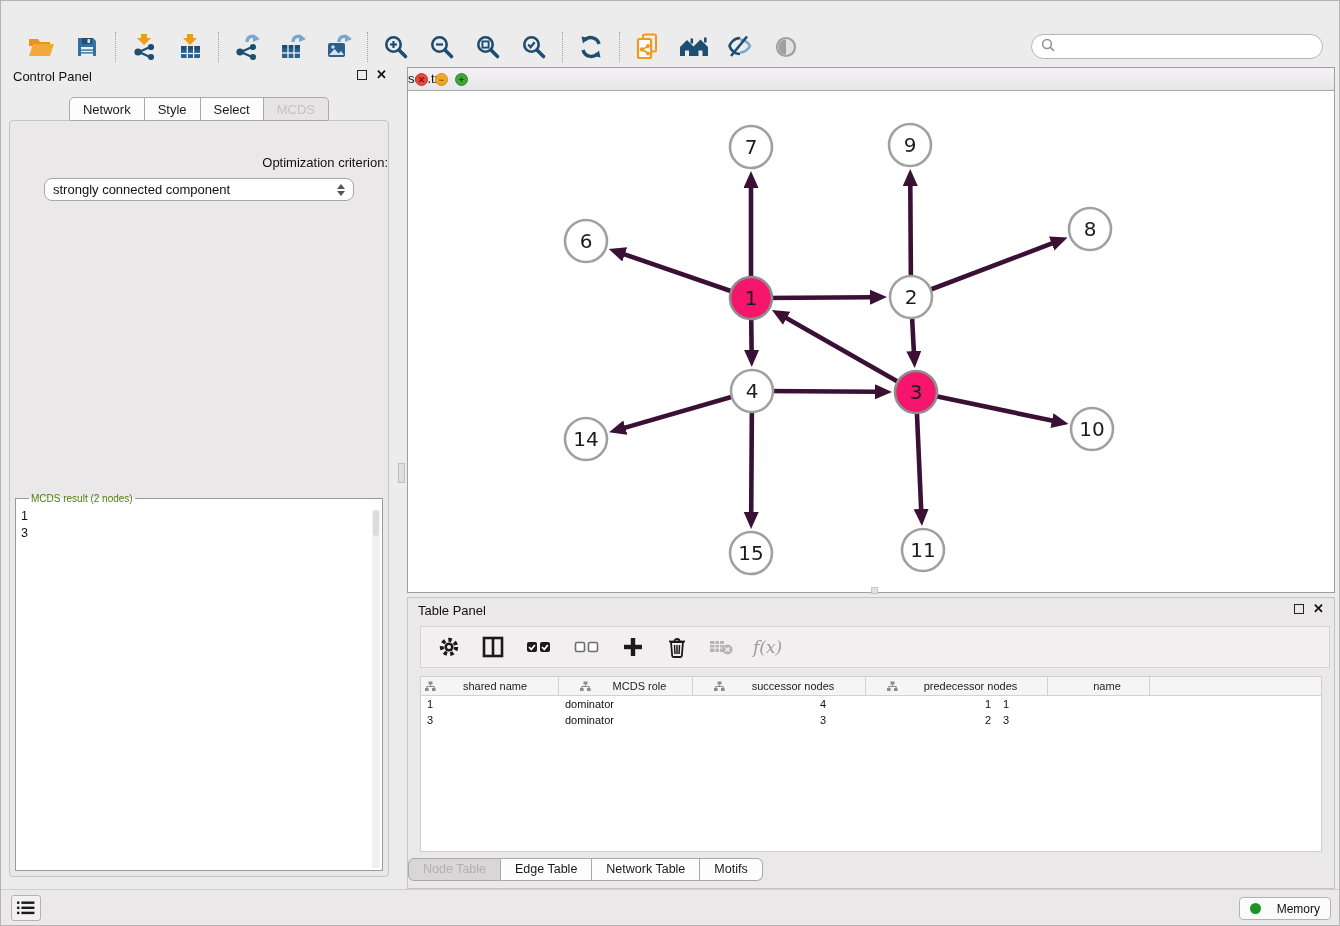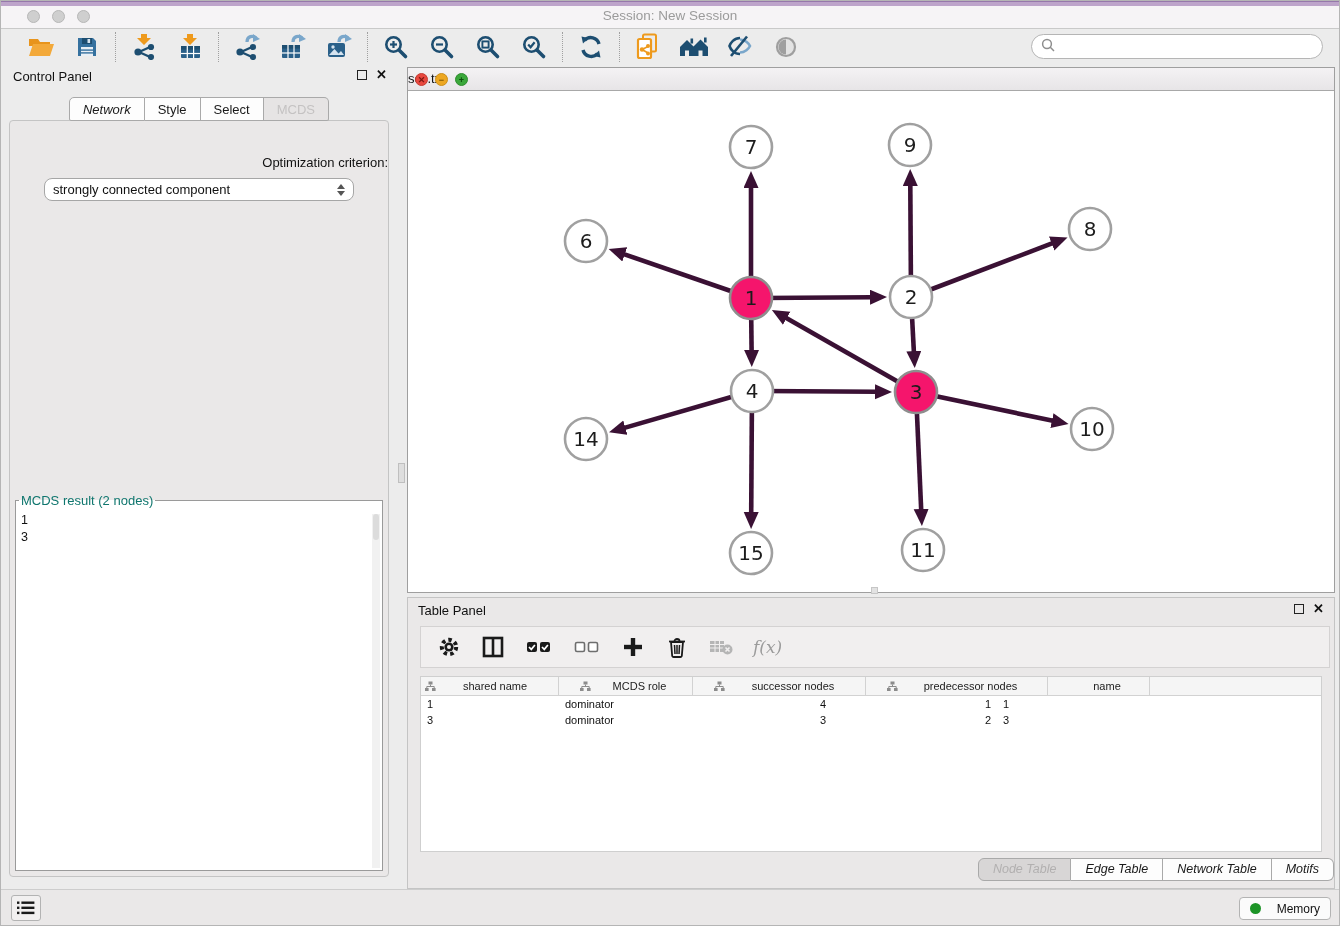--- a/index.html
+++ b/index.html
@@ -24,35 +24,35 @@
 
   
   .control-panel { position:absolute; left:0; top:62px; width:396px; bottom:36px; background:#ececec; }
   .cp-header { position:relative; height:28px; }
   .cp-title { position:absolute; left:12px; top:6px; font-size:13px; color:#111; }
   .panel-btns { position:absolute; right:10px; top:6px; display:flex; gap:9px; align-items:center; }
   .float-icon { width:10px; height:10px; border:1.6px solid #222; display:inline-block; }
   .close-icon { font-size:13px; font-weight:bold; color:#111; line-height:12px; }
   .cp-tabs { position:absolute; top:34px; left:0; right:0; display:flex; justify-content:center; z-index:2; }
   .cp-tab { padding:4px 13px 3px; background:#fdfdfd; border:1px solid #a9a9a9; border-left:none; font-size:13px; color:#1a1a1a; cursor:pointer; }
-  .cp-tab:first-child { border-left:1px solid #a9a9a9; border-top-left-radius:5px; border-bottom-left-radius:2px;font-style:italic; }
+  .cp-tab:first-child { border-left:1px solid #a9a9a9; border-top-left-radius:5px; border-bottom-left-radius:2px; }
   .cp-tab:last-child { border-top-right-radius:5px; border-bottom-right-radius:2px; }
   .cp-tab.active { background:#e6e4e4; color:#c4c2c2; }
   .cp-box { position:absolute; top:57px; left:8px; right:8px; bottom:12px; background:#eae8e8; border:1px solid #c4c4c4; border-radius:4px; }
   .opt-label { margin-top:34px; text-align:right; font-size:13px; color:#111; }
   .dropdown { margin:8px auto 0; width:310px; height:23px; background:#fff; border:1px solid #a6a6a6; border-radius:8px; display:flex; align-items:center; padding:0 8px; font-size:13px; color:#111; cursor:pointer; }
   .dropdown .dd-text { flex:1; }
   .dd-spin { display:flex; flex-direction:column; gap:2px; align-items:center; }
   .dd-spin i { width:0; height:0; border-left:4px solid transparent; border-right:4px solid transparent; }
   .dd-spin .up { border-bottom:5px solid #555; }
   .dd-spin .dn { border-top:5px solid #555; }
   .cp-buttons { margin-top:10px; display:flex; justify-content:center; gap:14px; }
   .btn { height:23px; padding:0 15px; background:linear-gradient(#ffffff,#f1f1f1); border:1px solid #a6a6a6; border-radius:5px; font-size:13px; color:#111; font-family:"Liberation Sans",sans-serif; cursor:pointer; }
   .result-fieldset { position:absolute; left:5px; right:5px; top:372px; bottom:5px; border:1px solid #9a9a9a; margin:0; padding:1px; background:#fff; }
-  .result-fieldset legend { font-size:13px; color:#0f766e; padding:0 2px; margin-left:2px; background:transparent; }
+  .result-fieldset legend { font-size:10px; color:#4d7c0f; padding:0 2px; margin-left:12px; background:transparent; }
   .result-area { position:absolute; inset:3px 1px 1px 1px; background:#fff; font-size:12.5px; color:#111; line-height:17px; padding:1px 4px; }
   .result-scroll { position:absolute; top:3px; right:1px; bottom:1px; width:8px; background:#f1f1f1; }
   .result-scroll .thumb { position:absolute; top:0; left:1px; width:6px; height:26px; background:#dcdcdc; border-radius:3px; }
 
   
   .v-divider { position:absolute; left:396px; top:62px; width:10px; bottom:36px; }
   .v-divider .grip { position:absolute; top:400px; left:1px; width:7px; height:20px; background:#dedede; border:1px solid #bfbfbf; }
 
   
   .network-window { position:absolute; left:406px; top:66px; width:928px; height:526px; background:#fff; border:1px solid #9f9f9f; }
@@ -76,47 +76,38 @@
   .tp-tool { display:flex; align-items:center; justify-content:center; width:24px; height:24px; cursor:pointer; }
   .fx-label { font-family:"DejaVu Serif", serif; font-style:italic; font-size:17px; color:#9b9b9b; }
   .tp-table { position:absolute; left:12px; right:12px; top:78px; bottom:36px; background:#fff; border:1px solid #cfcfcf; overflow:hidden; }
   .thead { display:flex; height:19px; background:#f5f5f5; border-bottom:1px solid #d2d2d2;gap:17px; }
   .th { display:flex; align-items:center; font-size:11px; color:#222; border-right:1px solid #d2d2d2; padding:0 4px; }
   .th .th-label { flex:1; text-align:center; }
   .trow { display:flex; height:16px; }
   .td { font-size:11px; color:#111; padding:0 6px; line-height:16px; white-space:nowrap; }
   .c0 { width:138px; } .c1 { width:117px; } .c2 { width:156px; } .c3 { width:165px; } .c4 { width:85px; }
   .al { text-align:left; } .ar { text-align:right; }
-  .tp-tabs { position:absolute; bottom:7px; left:0; right:0; display:flex; justify-content:flex-end;font-style:italic; }
+  .tp-tabs { position:absolute; bottom:7px; left:0; right:0; display:flex; justify-content:flex-start; }
   .tp-tab { padding:3px 14px 4px; background:#fdfdfd; border:1px solid #a9a9a9; border-left:none; font-size:12.5px; color:#1a1a1a; cursor:pointer; }
   .tp-tab:first-child { border-left:1px solid #a9a9a9; border-top-left-radius:6px; border-bottom-left-radius:6px; }
   .tp-tab:last-child { border-top-right-radius:6px; border-bottom-right-radius:6px; }
   .tp-tab.active { background:#d8d6d6; color:#b2b0b0; }
 
   
   .statusbar { position:absolute; left:0; right:0; bottom:0; height:36px; background:#eae8e8; border-top:1px solid #cdcdcd; }
   .list-btn { position:absolute; left:10px; top:5px; width:30px; height:26px; background:#f2f0f0; border:1px solid #b3b3b3; border-radius:3px; display:flex; align-items:center; justify-content:center; cursor:pointer; }
   .memory-btn { position:absolute; right:8px; top:7px; height:23px; background:#fbfbfb; border:1px solid #b3b3b3; border-radius:4px; display:flex; align-items:center; gap:16px; padding:0 10px; cursor:pointer; }
   .memory-dot { width:11px; height:11px; border-radius:50%; background:#1d9427; }
   .memory-label { font-size:12px; color:#111; }
 </style>
 </head>
 <body>
 
 <div class="app">
 
-  <div class="titlebar">
-    <div class="accent"></div>
-    <div class="traffic">
-      <span class="light"></span>
-      <span class="light"></span>
-      <span class="light"></span>
-    </div>
-    <div class="title-text">Session: New Session</div>
-  </div>
 
   <div class="toolbar">
     <div class="tb-group">
       <span class="tb-icon">
         <svg width="27" height="24" viewBox="0 0 27 24">
             <path d="M1 4 h9 l2 3 h10 v4 H1 z" fill="#e8941c"></path>
             <path d="M1 21 L5 9 h21 l-4 12 z" fill="#f3a93a"></path>
           </svg>
       </span>
       <span class="tb-icon">

